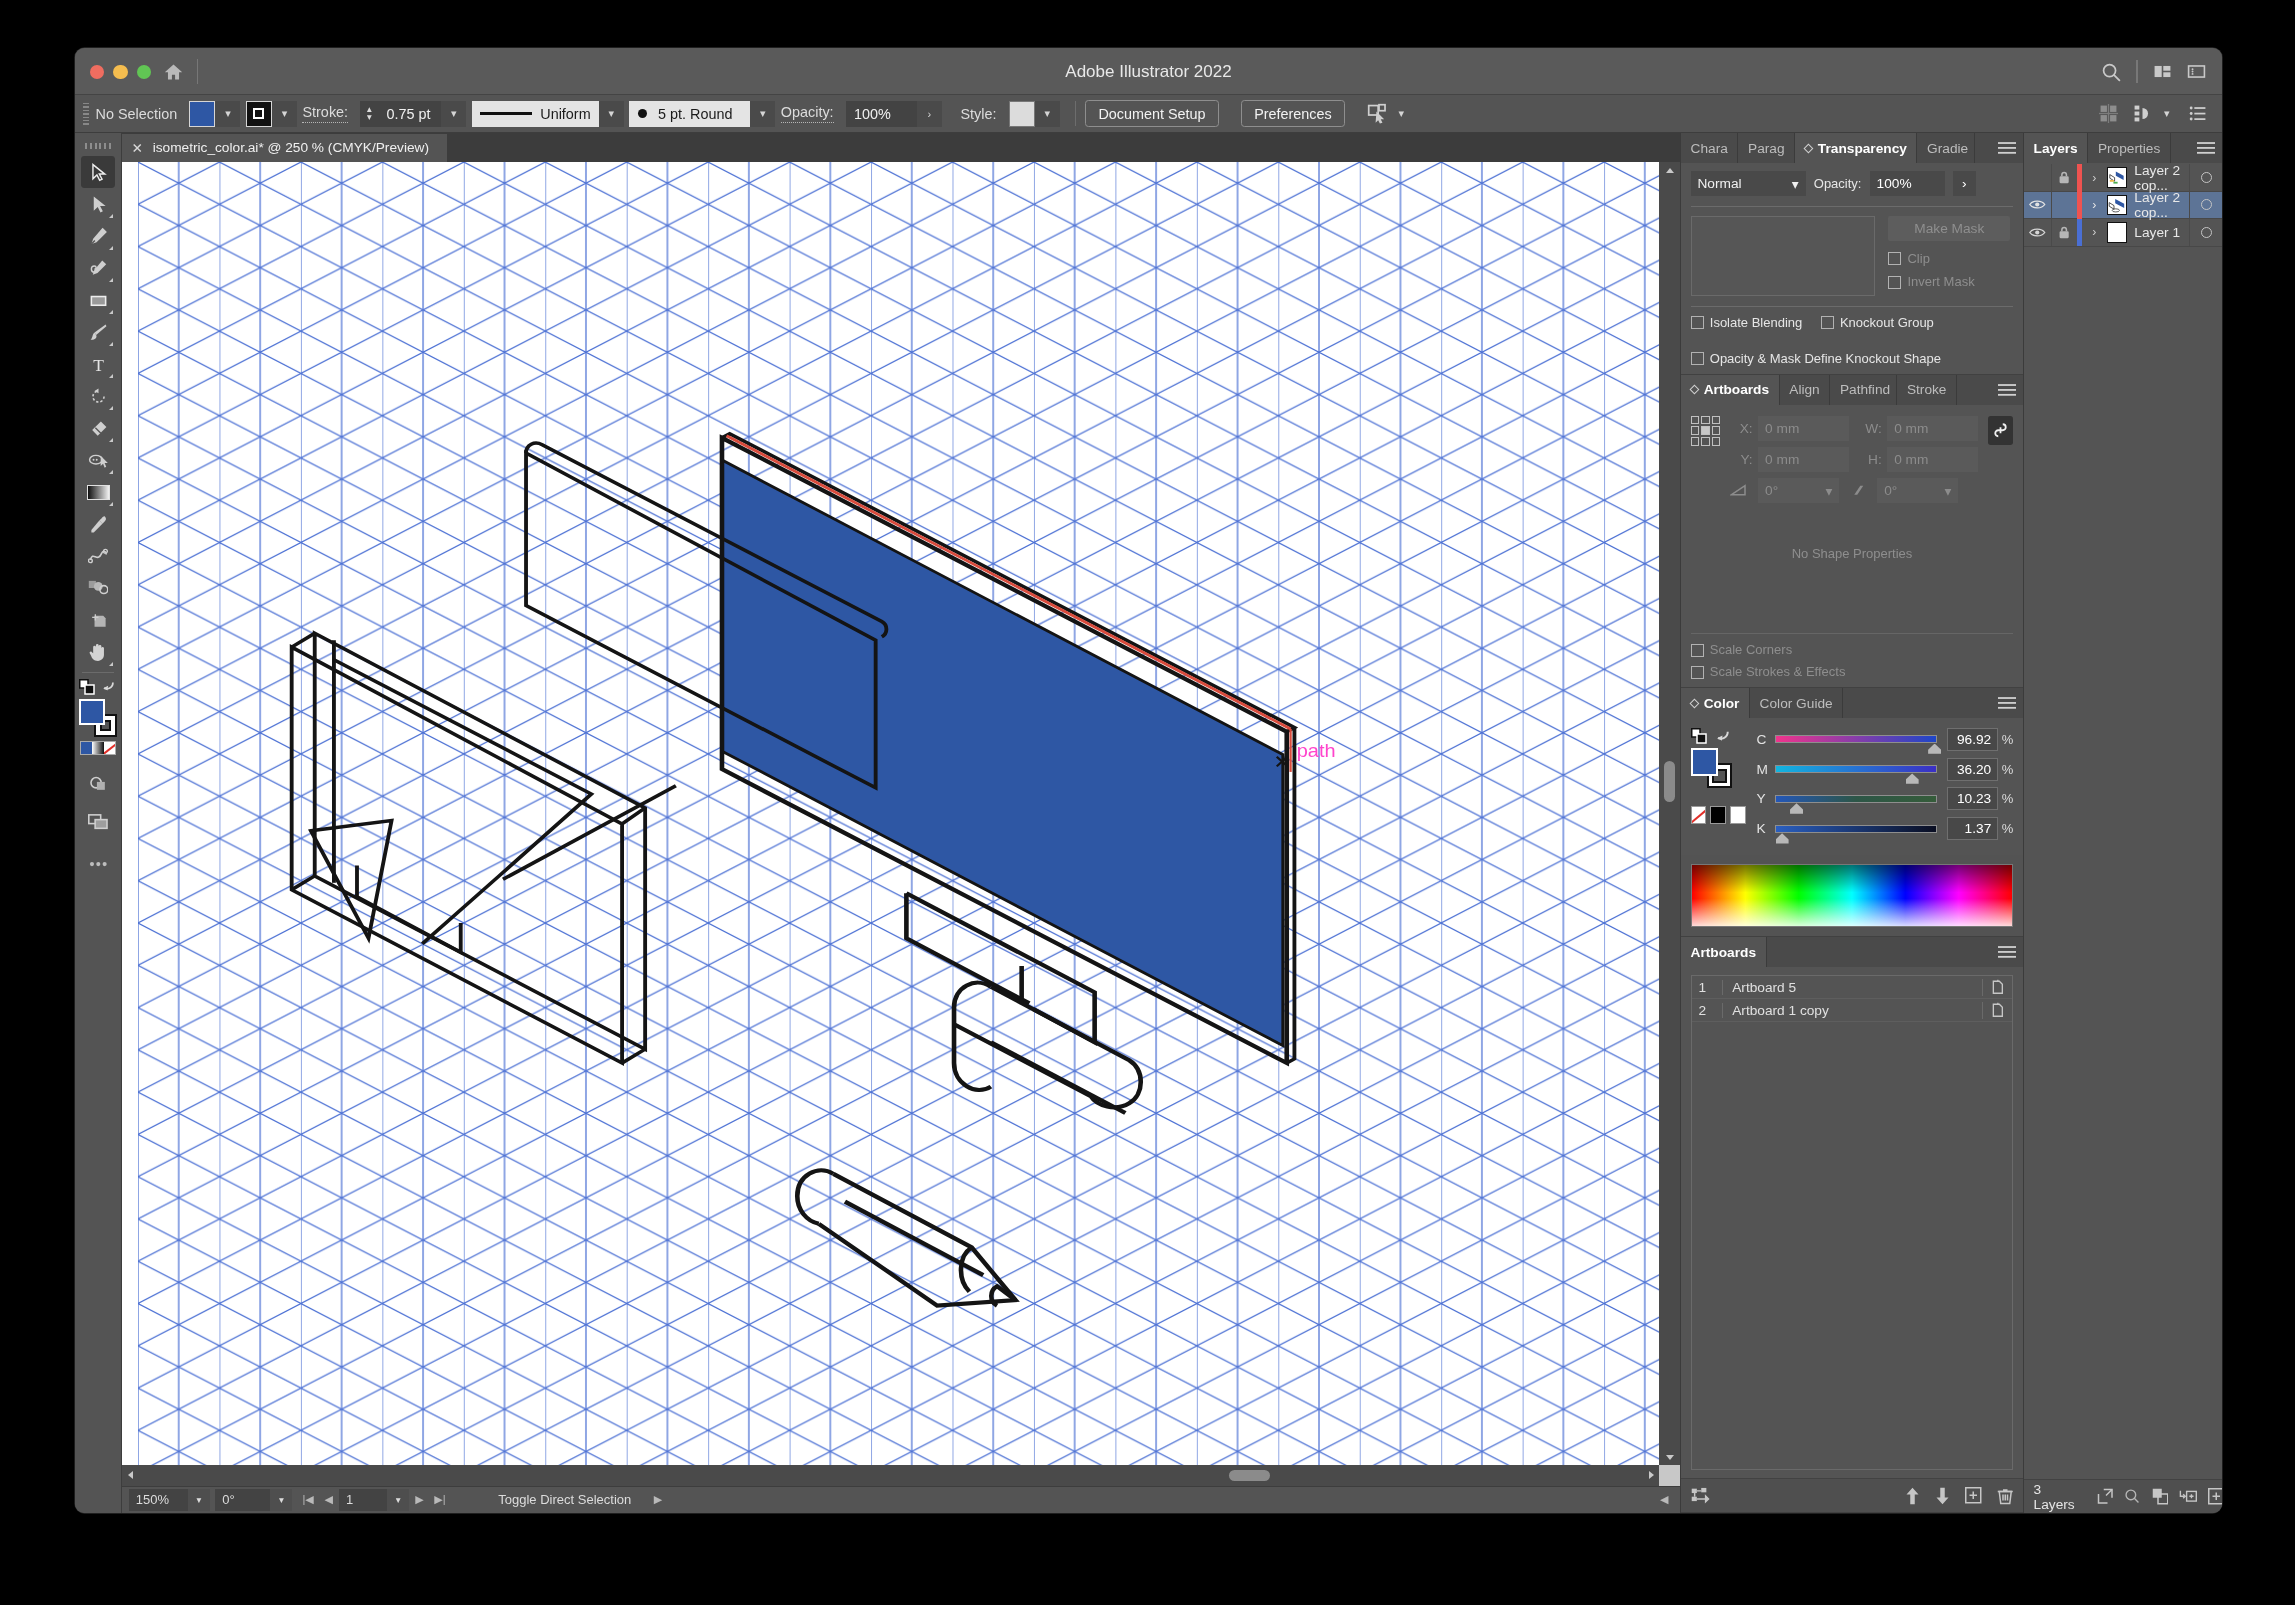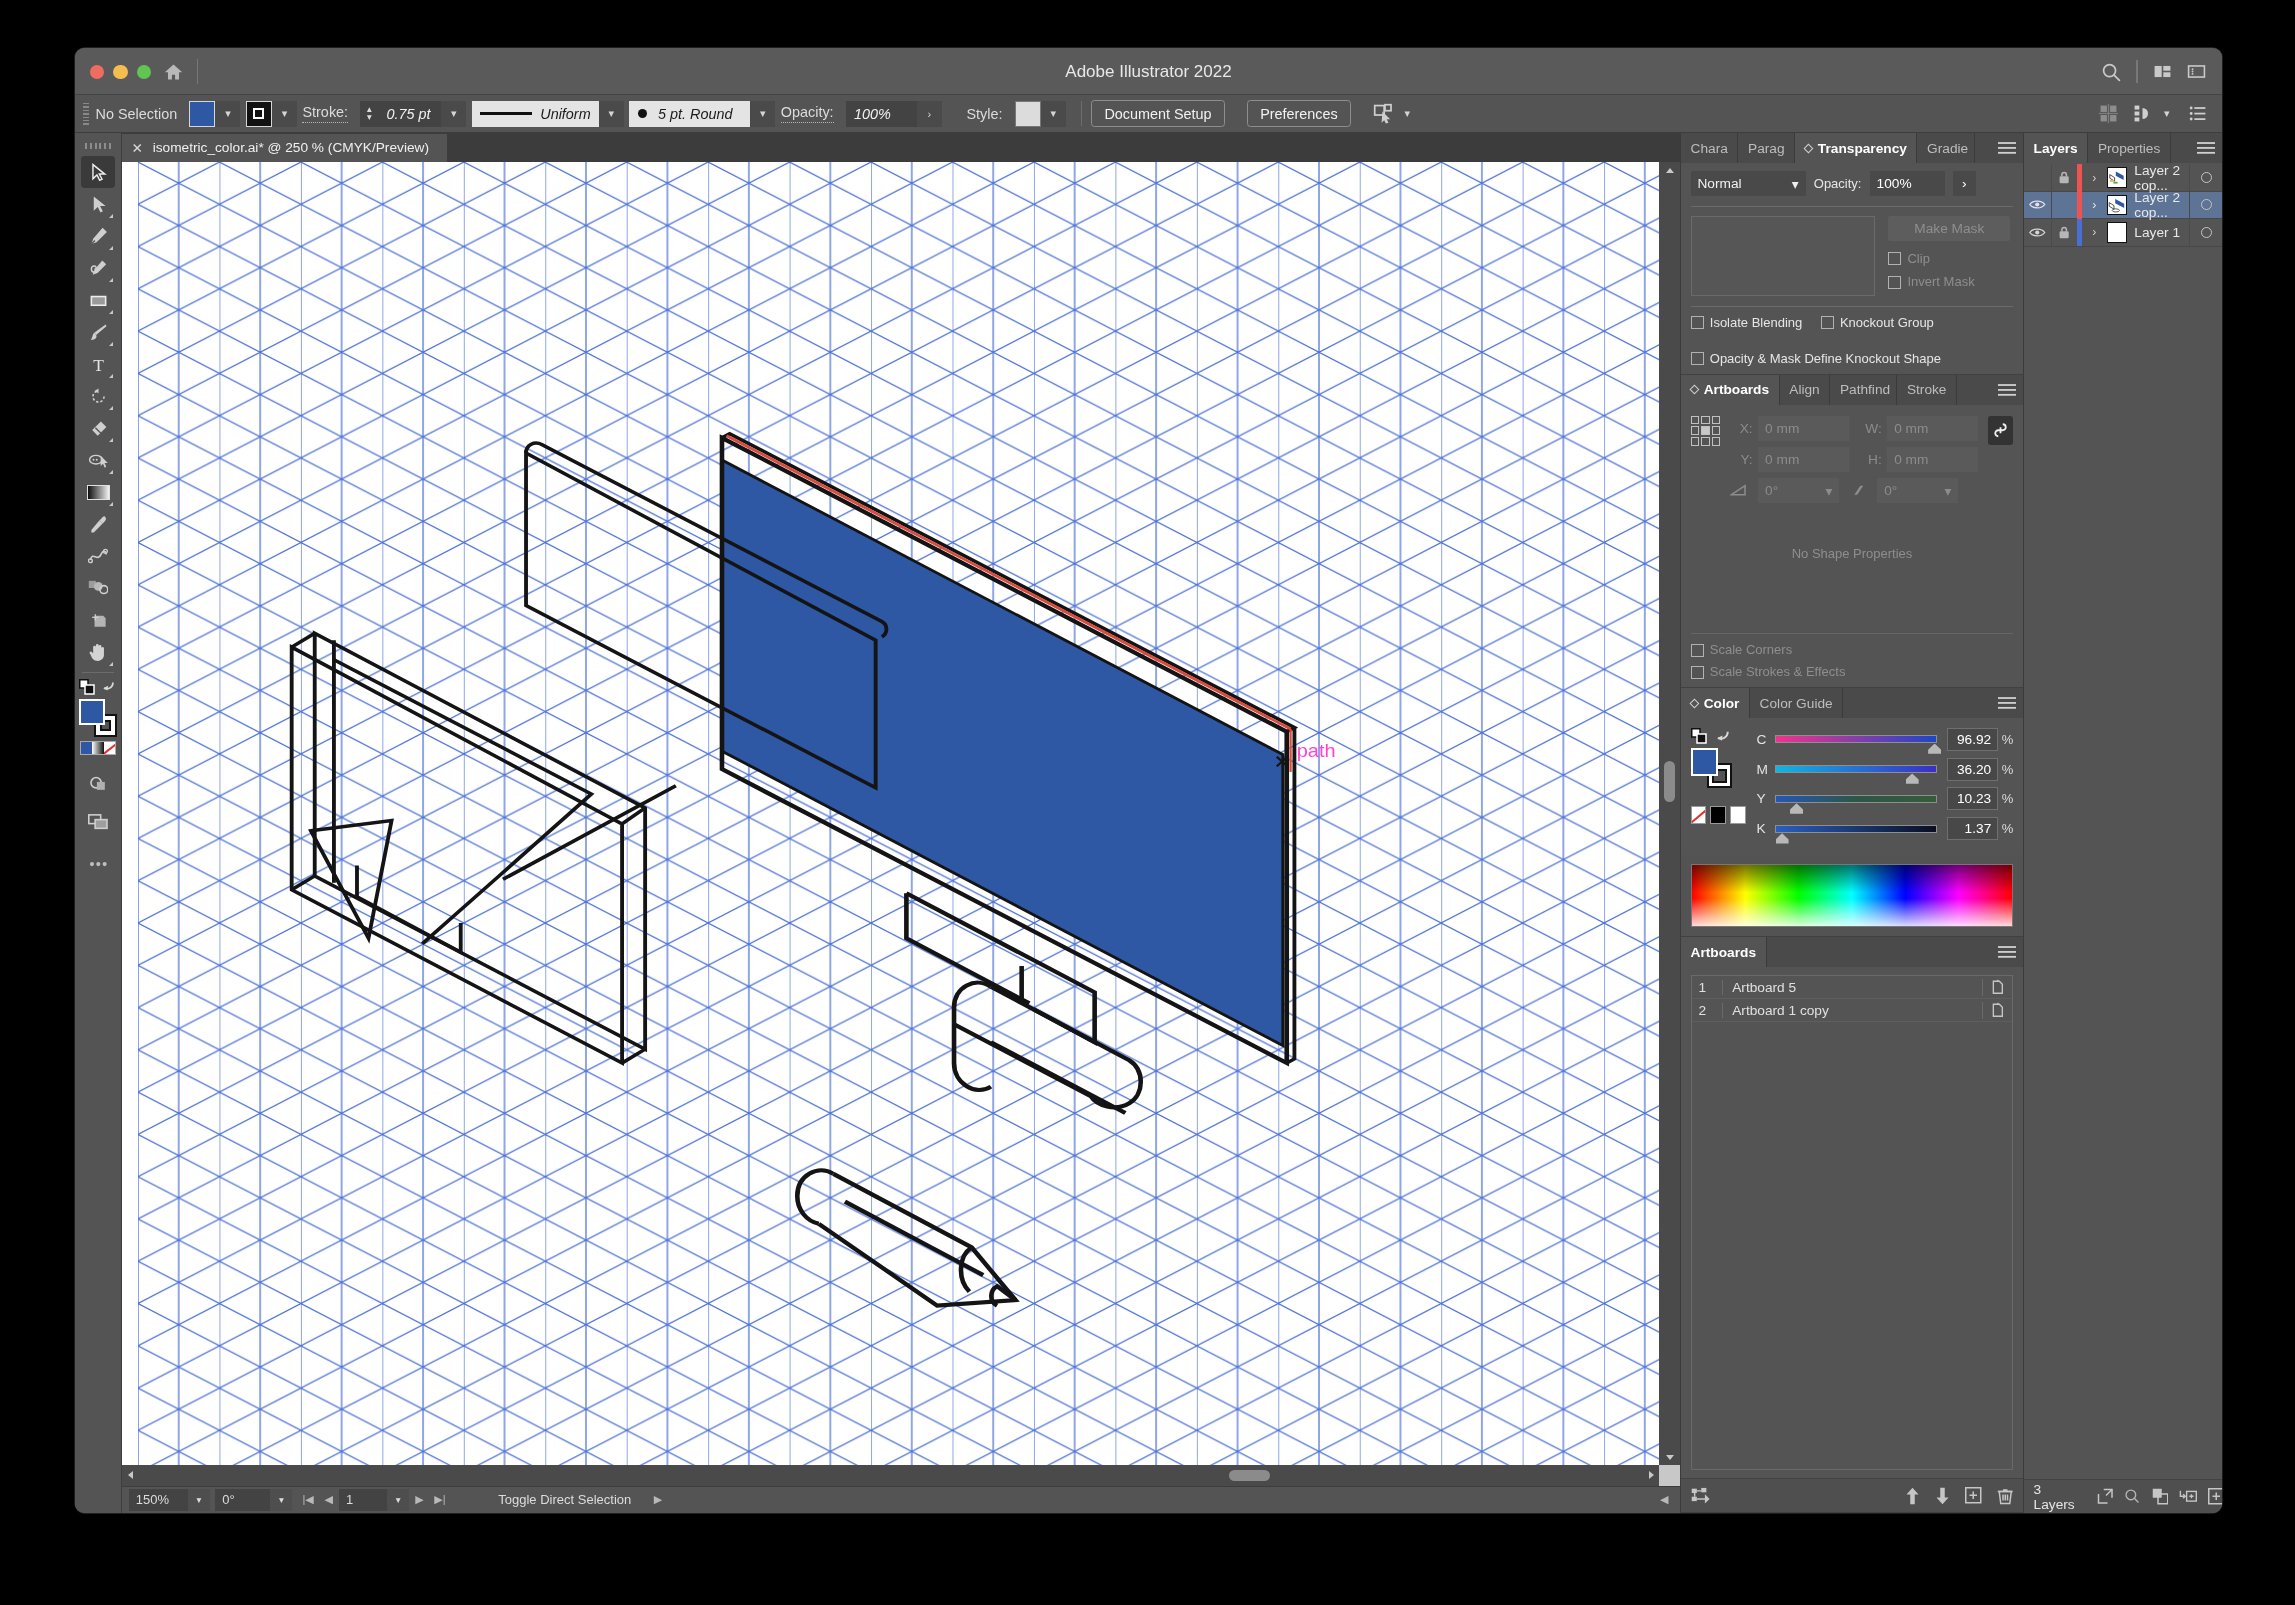--- a/index.html
+++ b/index.html
@@ -32,21 +32,21 @@
   .ctl-label { font-size:14.4px; color:#dcdcdc; margin-right:12.3px; white-space:nowrap; }
   .swatch-box { display:flex; align-items:stretch; height:26px; margin-right:5.5px; }
   .sw { width:26px; border:1.4px solid #d6d6d6; }
   .sw-blue { background:#2e57a4; }
   .sw-stroke { background:#111; display:flex;align-items:center;justify-content:center;}
   .sw-stroke i{ width:11px;height:11px;border:2.1px solid #fff; display:block;}
   .sw-white { background:#dcdcdc; }
   .caret { width:25px; background:#4a4a4a; display:flex;align-items:center;justify-content:center;
     color:#d5d5d5; font-size:11px; }
   .field { background:#434343; color:#f0f0f0; font-size:14.4px; height:26px; display:flex;
-    align-items:center; padding:0 8.2px;font-style:italic; }
+    align-items:center; padding:0 8.2px; }
   .field.light { background:#e4e4e4; color:#1b1b1b; }
   .stepper { width:18px;height:26px;background:#434343;display:flex;flex-direction:column;
     align-items:center;justify-content:center;color:#ddd;font-size:8.2px;line-height:7.5px;}
   .dotted { border-bottom:1.4px dotted #b6b6b6; padding-bottom:1.4px; }
   .btn { border:0.7px solid #8e8e8e; border-radius:3.4px; color:#f2f2f2; font-size:14.4px;
     padding:4.8px 12.3px; background:transparent; margin-right:22px; white-space:nowrap;}
   .vdiv { width:0.7px;height:25px;background:#6d6d6d;margin:0 9.6px;}
 
   
   .body { position:relative; height:calc(100% - 47px - 38px); display:flex; }
@@ -259,21 +259,21 @@
       </div>
       <div class="caret">▾</div>
     </div>
 
     <div class="ctl-label dotted">Opacity:</div>
     <div class="swatch-box">
       <div class="field" style="min-width:71px">100%</div>
       <div class="caret">›</div>
     </div>
 
-    <div class="ctl-label" style="margin-left:19px">Style:</div>
+    <div class="ctl-label" style="margin-left:13px">Style:</div>
     <div class="swatch-box">
       <div class="sw sw-white" style="border-color:#777"></div>
       <div class="caret">▾</div>
     </div>
 
     <div class="vdiv"></div>
     <button class="btn">Document Setup</button>
     <button class="btn">Preferences</button>
     <span style="margin-right:4.1px">
       <svg viewBox="0 0 24 24" width="20.6" height="20.6">

